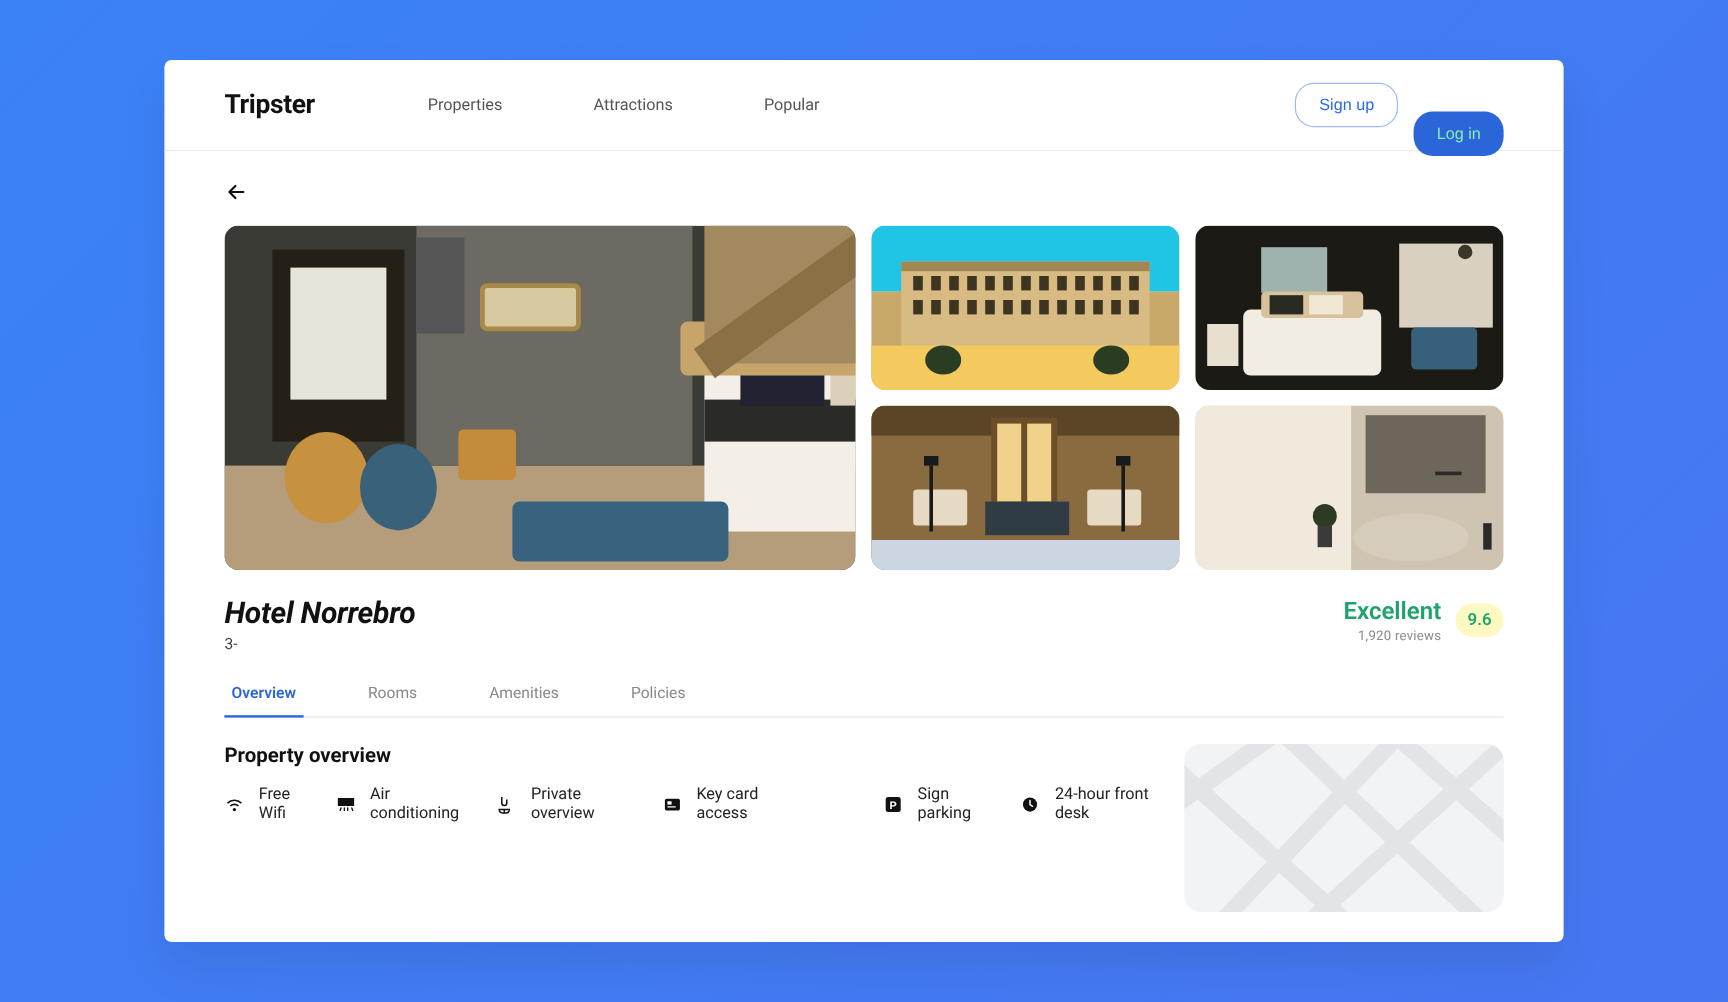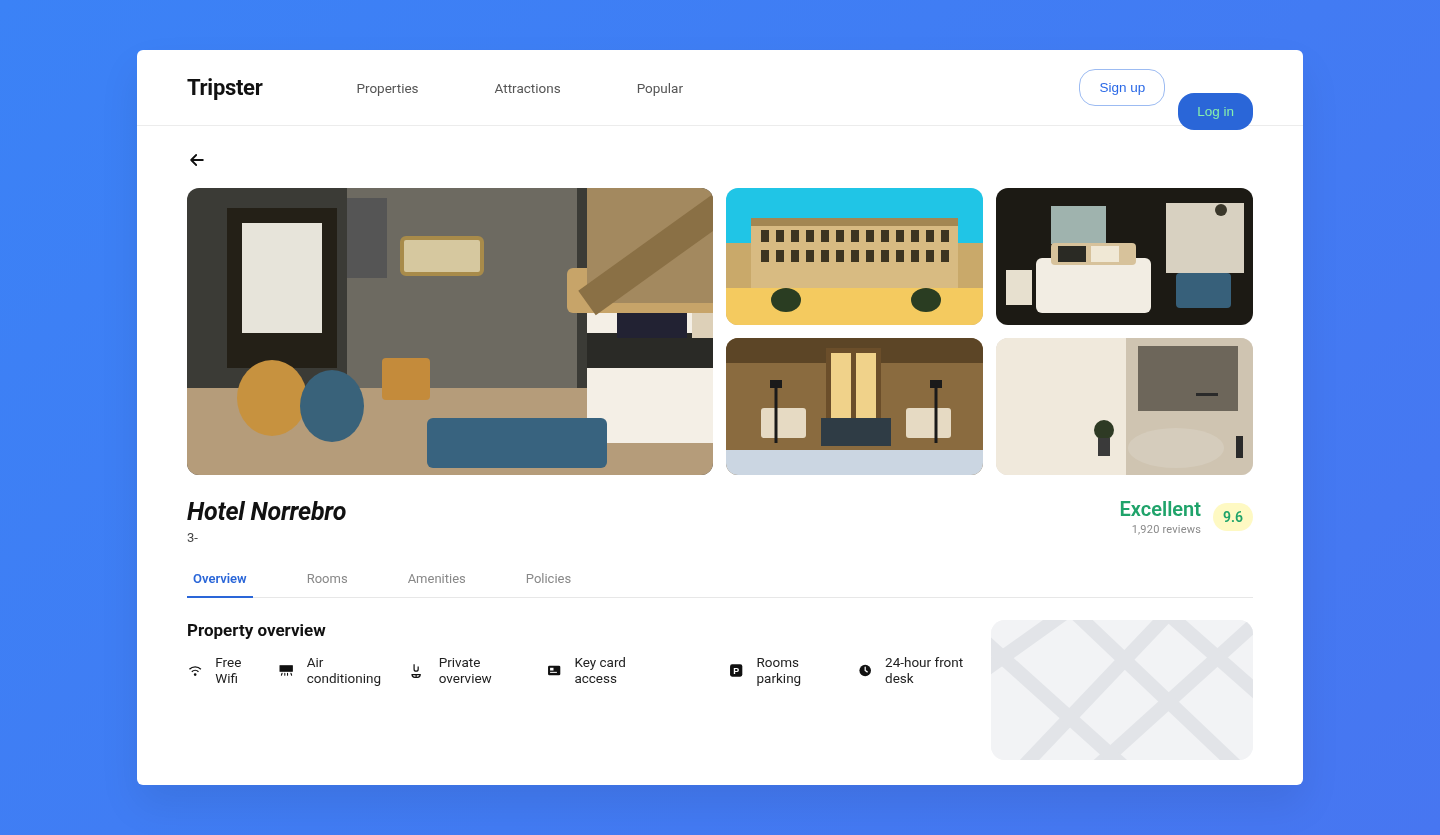--- a/index.html
+++ b/index.html
@@ -257,21 +257,21 @@
                 </svg>
               <span>Key card access</span>
             </div>
           </div>
           <div class="amen-col">
             <div class="amen">
               <svg viewBox="0 0 24 24">
                   <rect x="3" y="3" width="18" height="18" rx="3" fill="#111"></rect>
                   <text x="12" y="17" text-anchor="middle" font-size="13" font-weight="700" fill="#fff" font-family="sans-serif">P</text>
                 </svg>
-              <span>Rooms parking</span>
+              <span>Sign parking</span>
             </div>
             <div class="amen">
               <svg viewBox="0 0 24 24">
                   <circle cx="12" cy="12" r="8.5" fill="#111"></circle>
                   <path d="M12 7v5l3 2" stroke="#fff" stroke-width="1.8" fill="none" stroke-linecap="round"></path>
                 </svg>
               <span>24-hour front desk</span>
             </div>
           </div>
         </div>

